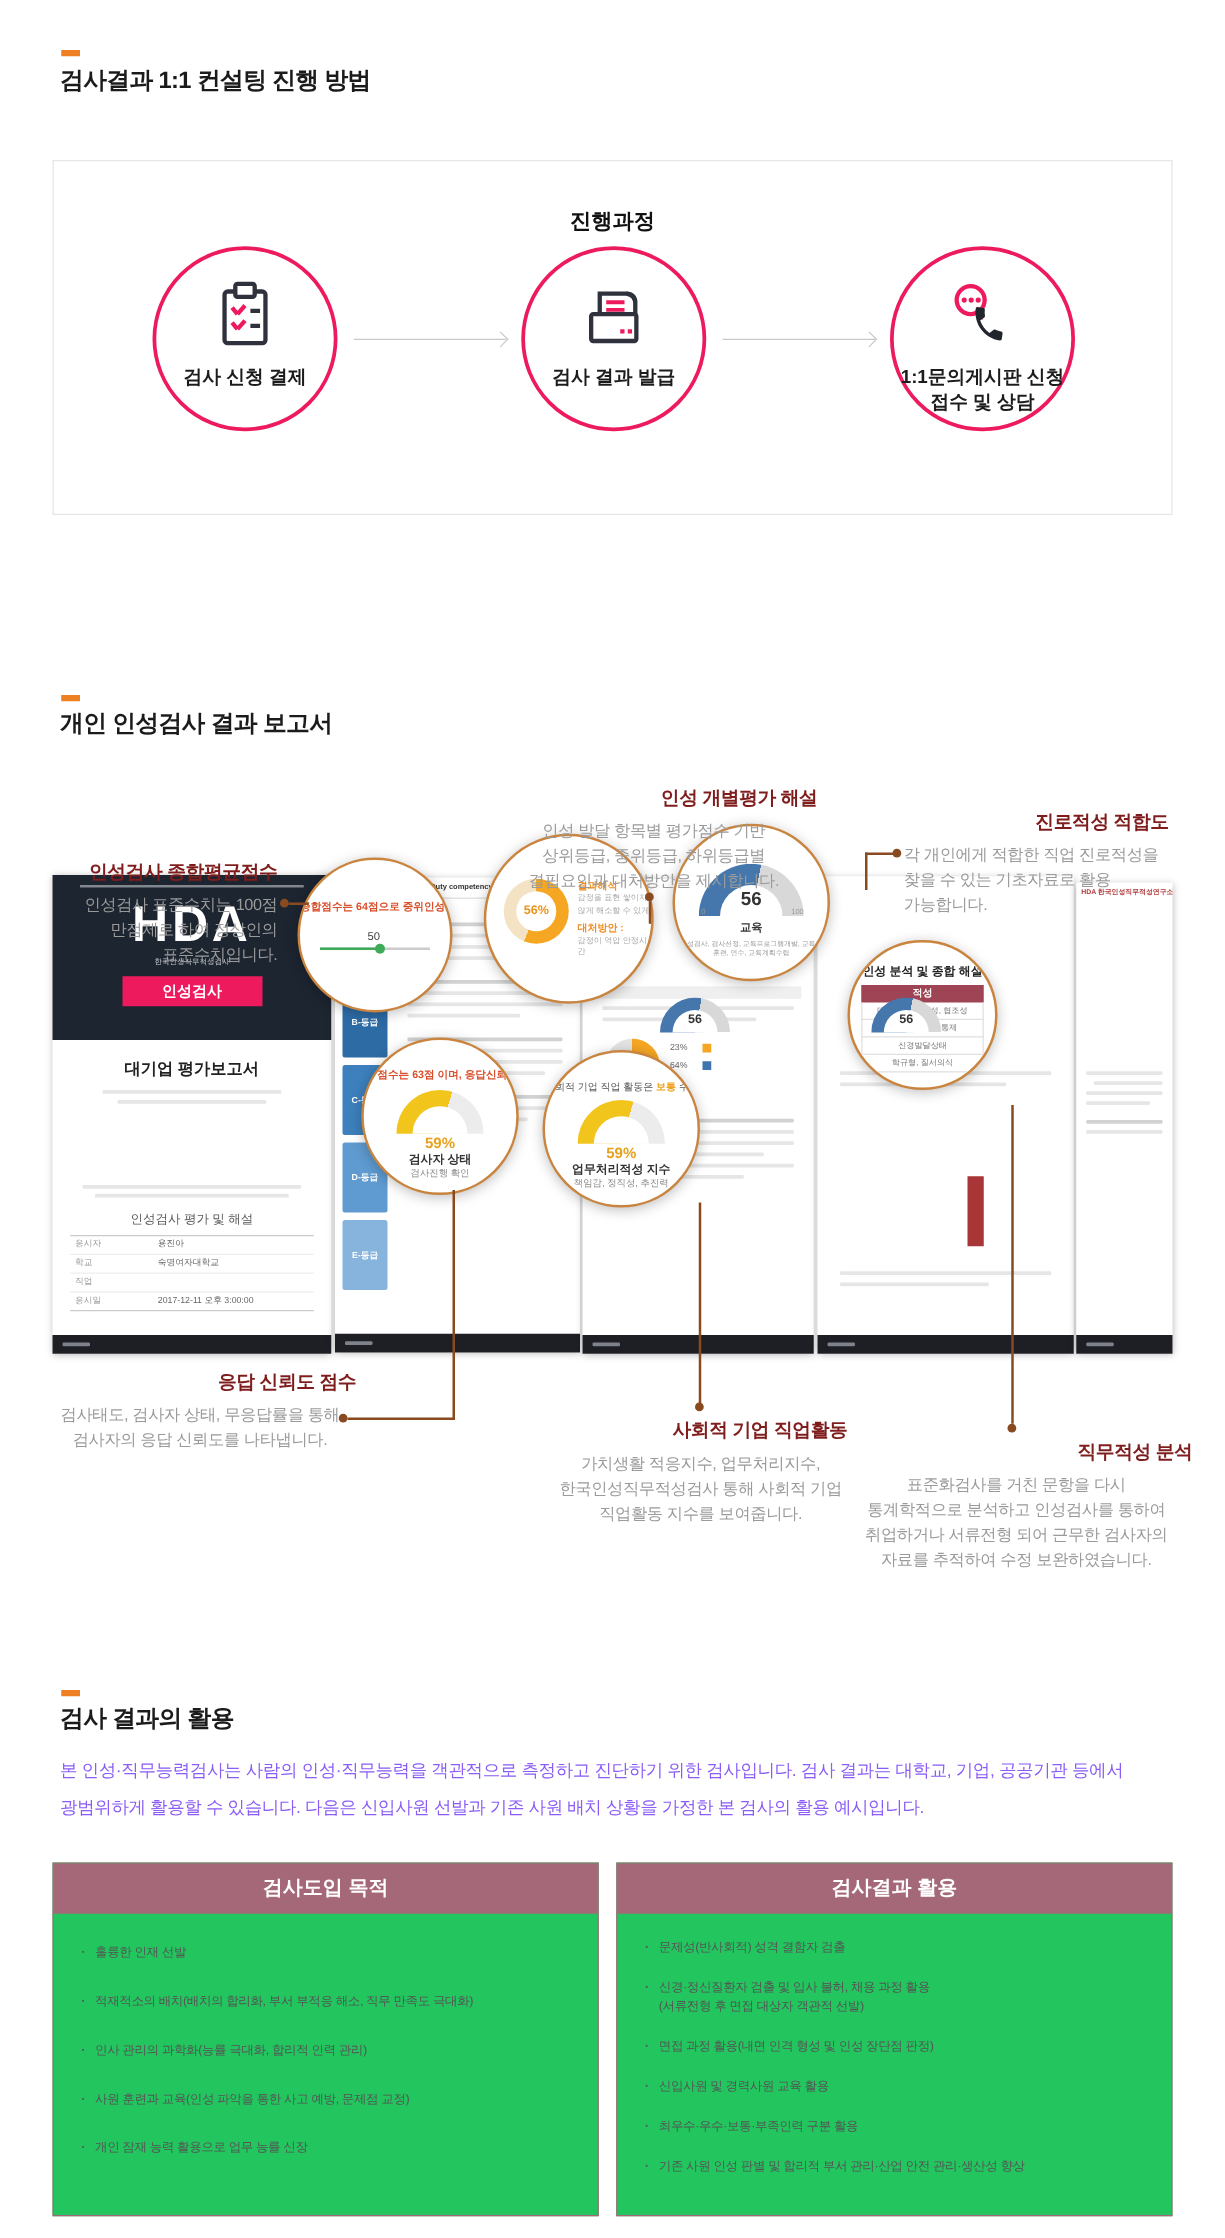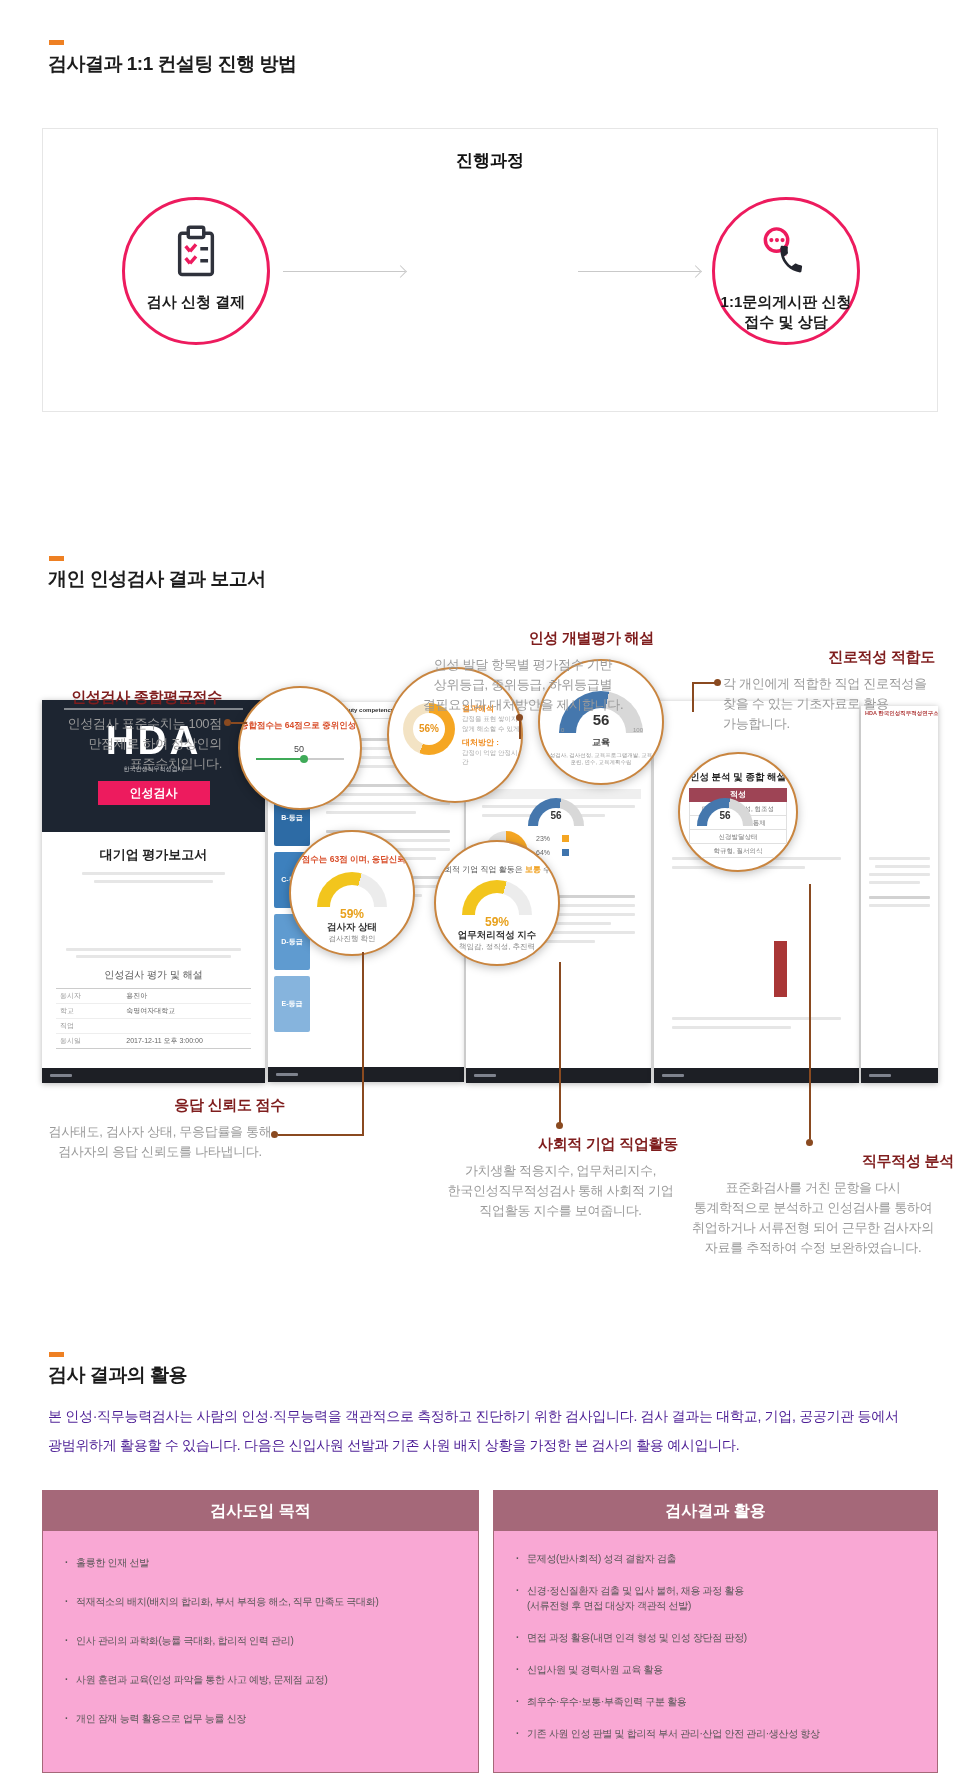--- a/index.html
+++ b/index.html
@@ -73,49 +73,59 @@
   .sg .mn,.sg .mx{position:absolute;bottom:0;font-size:6px;color:#999;}
   .gold-pct{font-size:12px;font-weight:700;color:#e8a11c;}
   .lens-l1{font-size:9.5px;font-weight:700;color:#333;}
   .lens-l2{font-size:7.5px;color:#888;}
   .mtab{width:98px;margin:4px auto 0;}
   .mtab .mh{height:14px;line-height:14px;background:#9e4455;color:#fff;font-size:8px;font-weight:700;}
   .mtab .mr{height:13px;line-height:13px;border:1px solid #e0e0e0;border-top:none;font-size:6.5px;color:#777;
             white-space:nowrap;overflow:hidden;}
   .mgauge{position:absolute;z-index:2;}
   
-  .para{font-size:14px;color:#4c1d95;line-height:2.05;letter-spacing:-0.3px;}
-  .utable{border:1px solid #a56879;background:#f9a8d4;box-sizing:border-box;}
+  .para{font-size:14px;color:#8b5cf6;line-height:2.05;letter-spacing:-0.3px;}
+  .utable{border:1px solid #a56879;background:#22c55e;box-sizing:border-box;}
   .uhead{height:40px;line-height:40px;background:#a56879;color:#fff;font-size:16px;font-weight:700;text-align:center;}
   .ubody{padding:24px 24px 0 22px;}
   .uitem{position:relative;padding-left:11px;font-size:10px;color:#555;line-height:1.5;
          letter-spacing:-0.3px;white-space:pre-line;}
   .uitem:before{content:'·';position:absolute;left:0;top:0;color:#555;font-weight:700;}
   .mb24{margin-bottom:24px;} .mb17{margin-bottom:17px;}
 </style>
 </head>
 <body>
 
 <div class="abs accent" style="left:49px;top:40px;"></div>
 <div class="abs sec-title" style="left:48px;top:51px;">검사결과 1:1 컨설팅 진행 방법</div>
 
 <div class="abs pbox" style="left:42px;top:128px;width:894px;height:282px;">
-  <div class="ptitle abs" style="top:20px;">진행과정</div>
+  <div class="ptitle abs" style="top:36px;">진행과정</div>
 
   <div class="abs step" style="left:79px;top:68px;">
     <svg width="62" height="62" viewBox="0 0 72 72">
       <rect x="17" y="13" width="38" height="48" rx="3" fill="#fff" stroke="#2f323c" stroke-width="4"></rect>
       <rect x="27" y="6" width="18" height="12" rx="2" fill="#fff" stroke="#2f323c" stroke-width="4"></rect>
       <path d="M24 28 l5 6 M29 34 l7 -8" stroke="#ed1b5e" stroke-width="4" fill="none"></path>
       <path d="M24 42 l5 6 M29 48 l7 -8" stroke="#ed1b5e" stroke-width="4" fill="none"></path>
       <path d="M41 31 h9 M41 45 h9" stroke="#2f323c" stroke-width="4"></path>
     </svg>
     <div class="step-label">검사 신청 결제</div>
   </div>
 
+  <div class="abs step" style="left:374px;top:68px;">
+    <svg width="62" height="62" viewBox="0 0 72 72">
+      <path d="M23 34 V15 h25 c5 1 8 4 8 9 v10" fill="#fff" stroke="#2f323c" stroke-width="4"></path>
+      <path d="M48 15 c5 0 8 3 8 8" fill="none" stroke="#2f323c" stroke-width="4"></path>
+      <path d="M29 23 h17 M29 30 h17" stroke="#ed1b5e" stroke-width="3.5"></path>
+      <rect x="15" y="34" width="42" height="25" rx="2" fill="#fff" stroke="#2f323c" stroke-width="4"></rect>
+      <path d="M42 50 h4 M49 50 h4" stroke="#ed1b5e" stroke-width="4"></path>
+    </svg>
+    <div class="step-label">검사 결과 발급</div>
+  </div>
 
   <div class="abs step" style="left:669px;top:68px;">
     <svg width="62" height="62" viewBox="0 0 72 72">
       <circle cx="25" cy="21" r="13" fill="#fff" stroke="#ed1b5e" stroke-width="4"></circle>
       <path d="M28 32 L37 40 L31 29 Z" fill="#ed1b5e"></path>
       <circle cx="19" cy="21" r="2.4" fill="#ed1b5e"></circle>
       <circle cx="25.5" cy="21" r="2.4" fill="#ed1b5e"></circle>
       <circle cx="32" cy="21" r="2.4" fill="#ed1b5e"></circle>
       <g transform="translate(26,22) scale(1.55) rotate(8)">
         <path d="M6.62 10.79c1.44 2.83 3.76 5.14 6.59 6.59l2.2-2.2c.27-.27.67-.36 1.02-.24 1.12.37 2.33.57 3.57.57.55 0 1 .45 1 1V20c0 .55-.45 1-1 1-9.39 0-17-7.61-17-17 0-.55.45-1 1-1h3.5c.55 0 1 .45 1 1 0 1.25.2 2.45.57 3.57.11.35.03.74-.25 1.02l-2.2 2.2z" fill="#23252e"></path>

